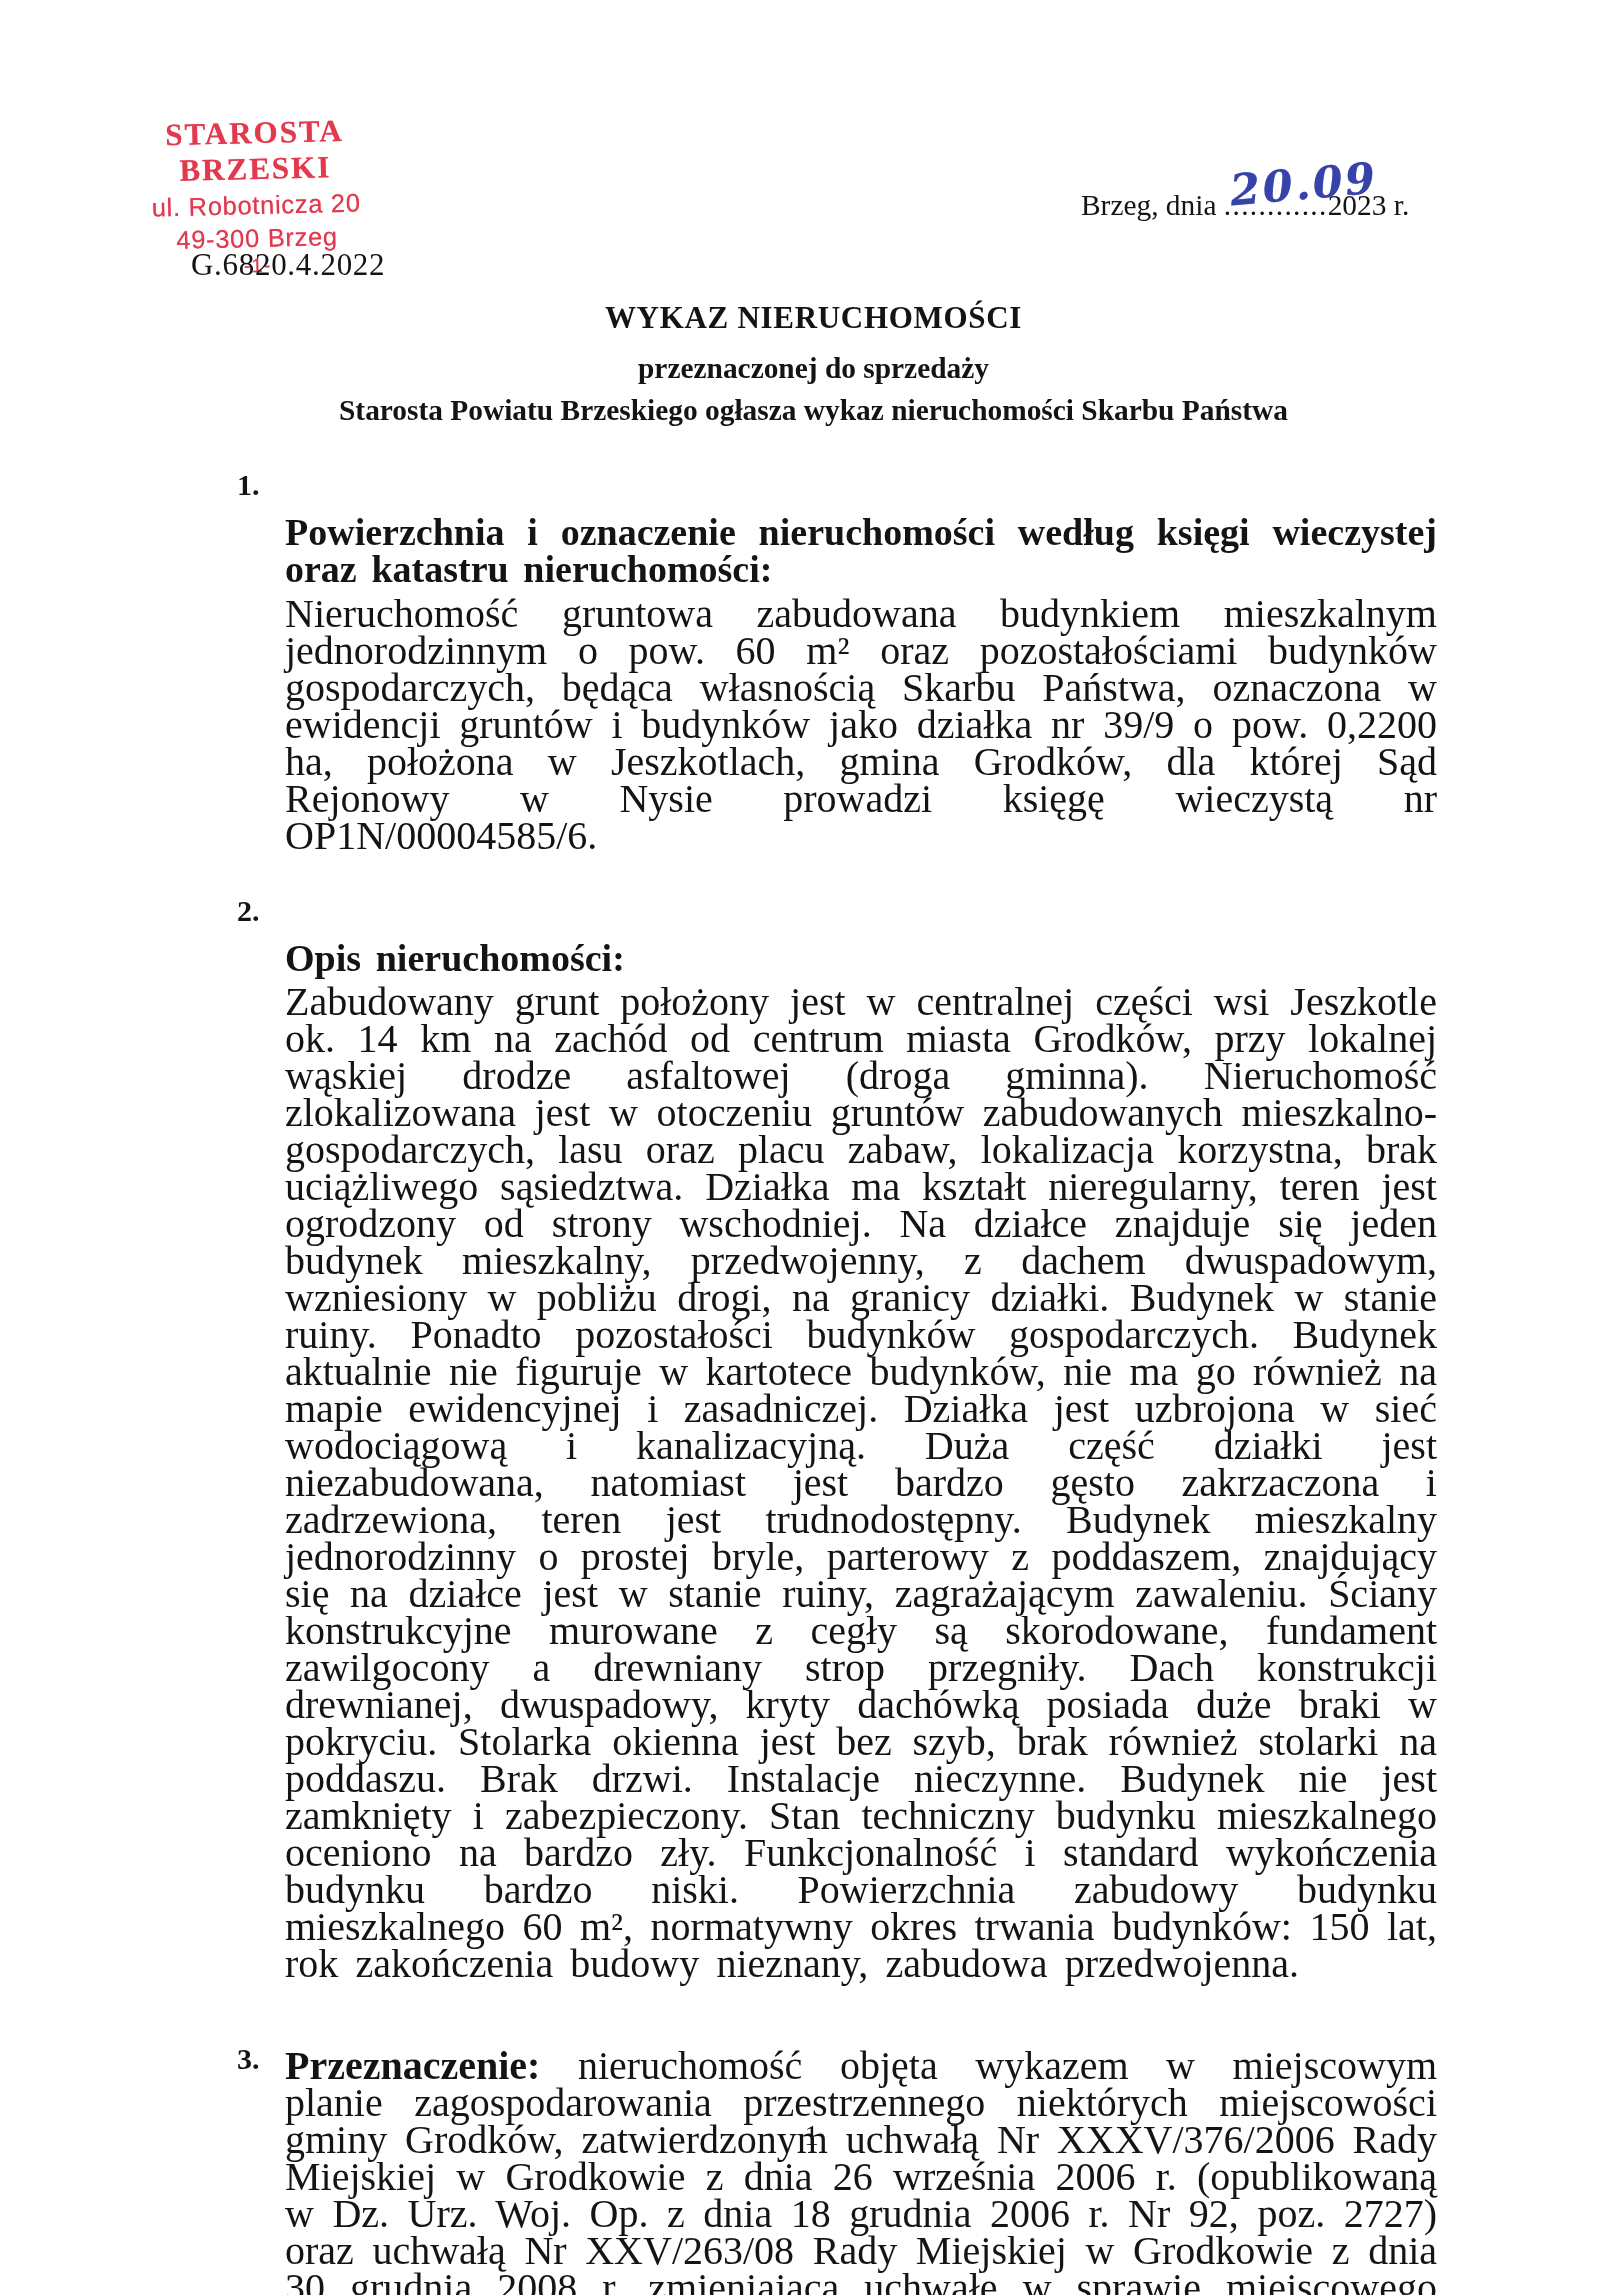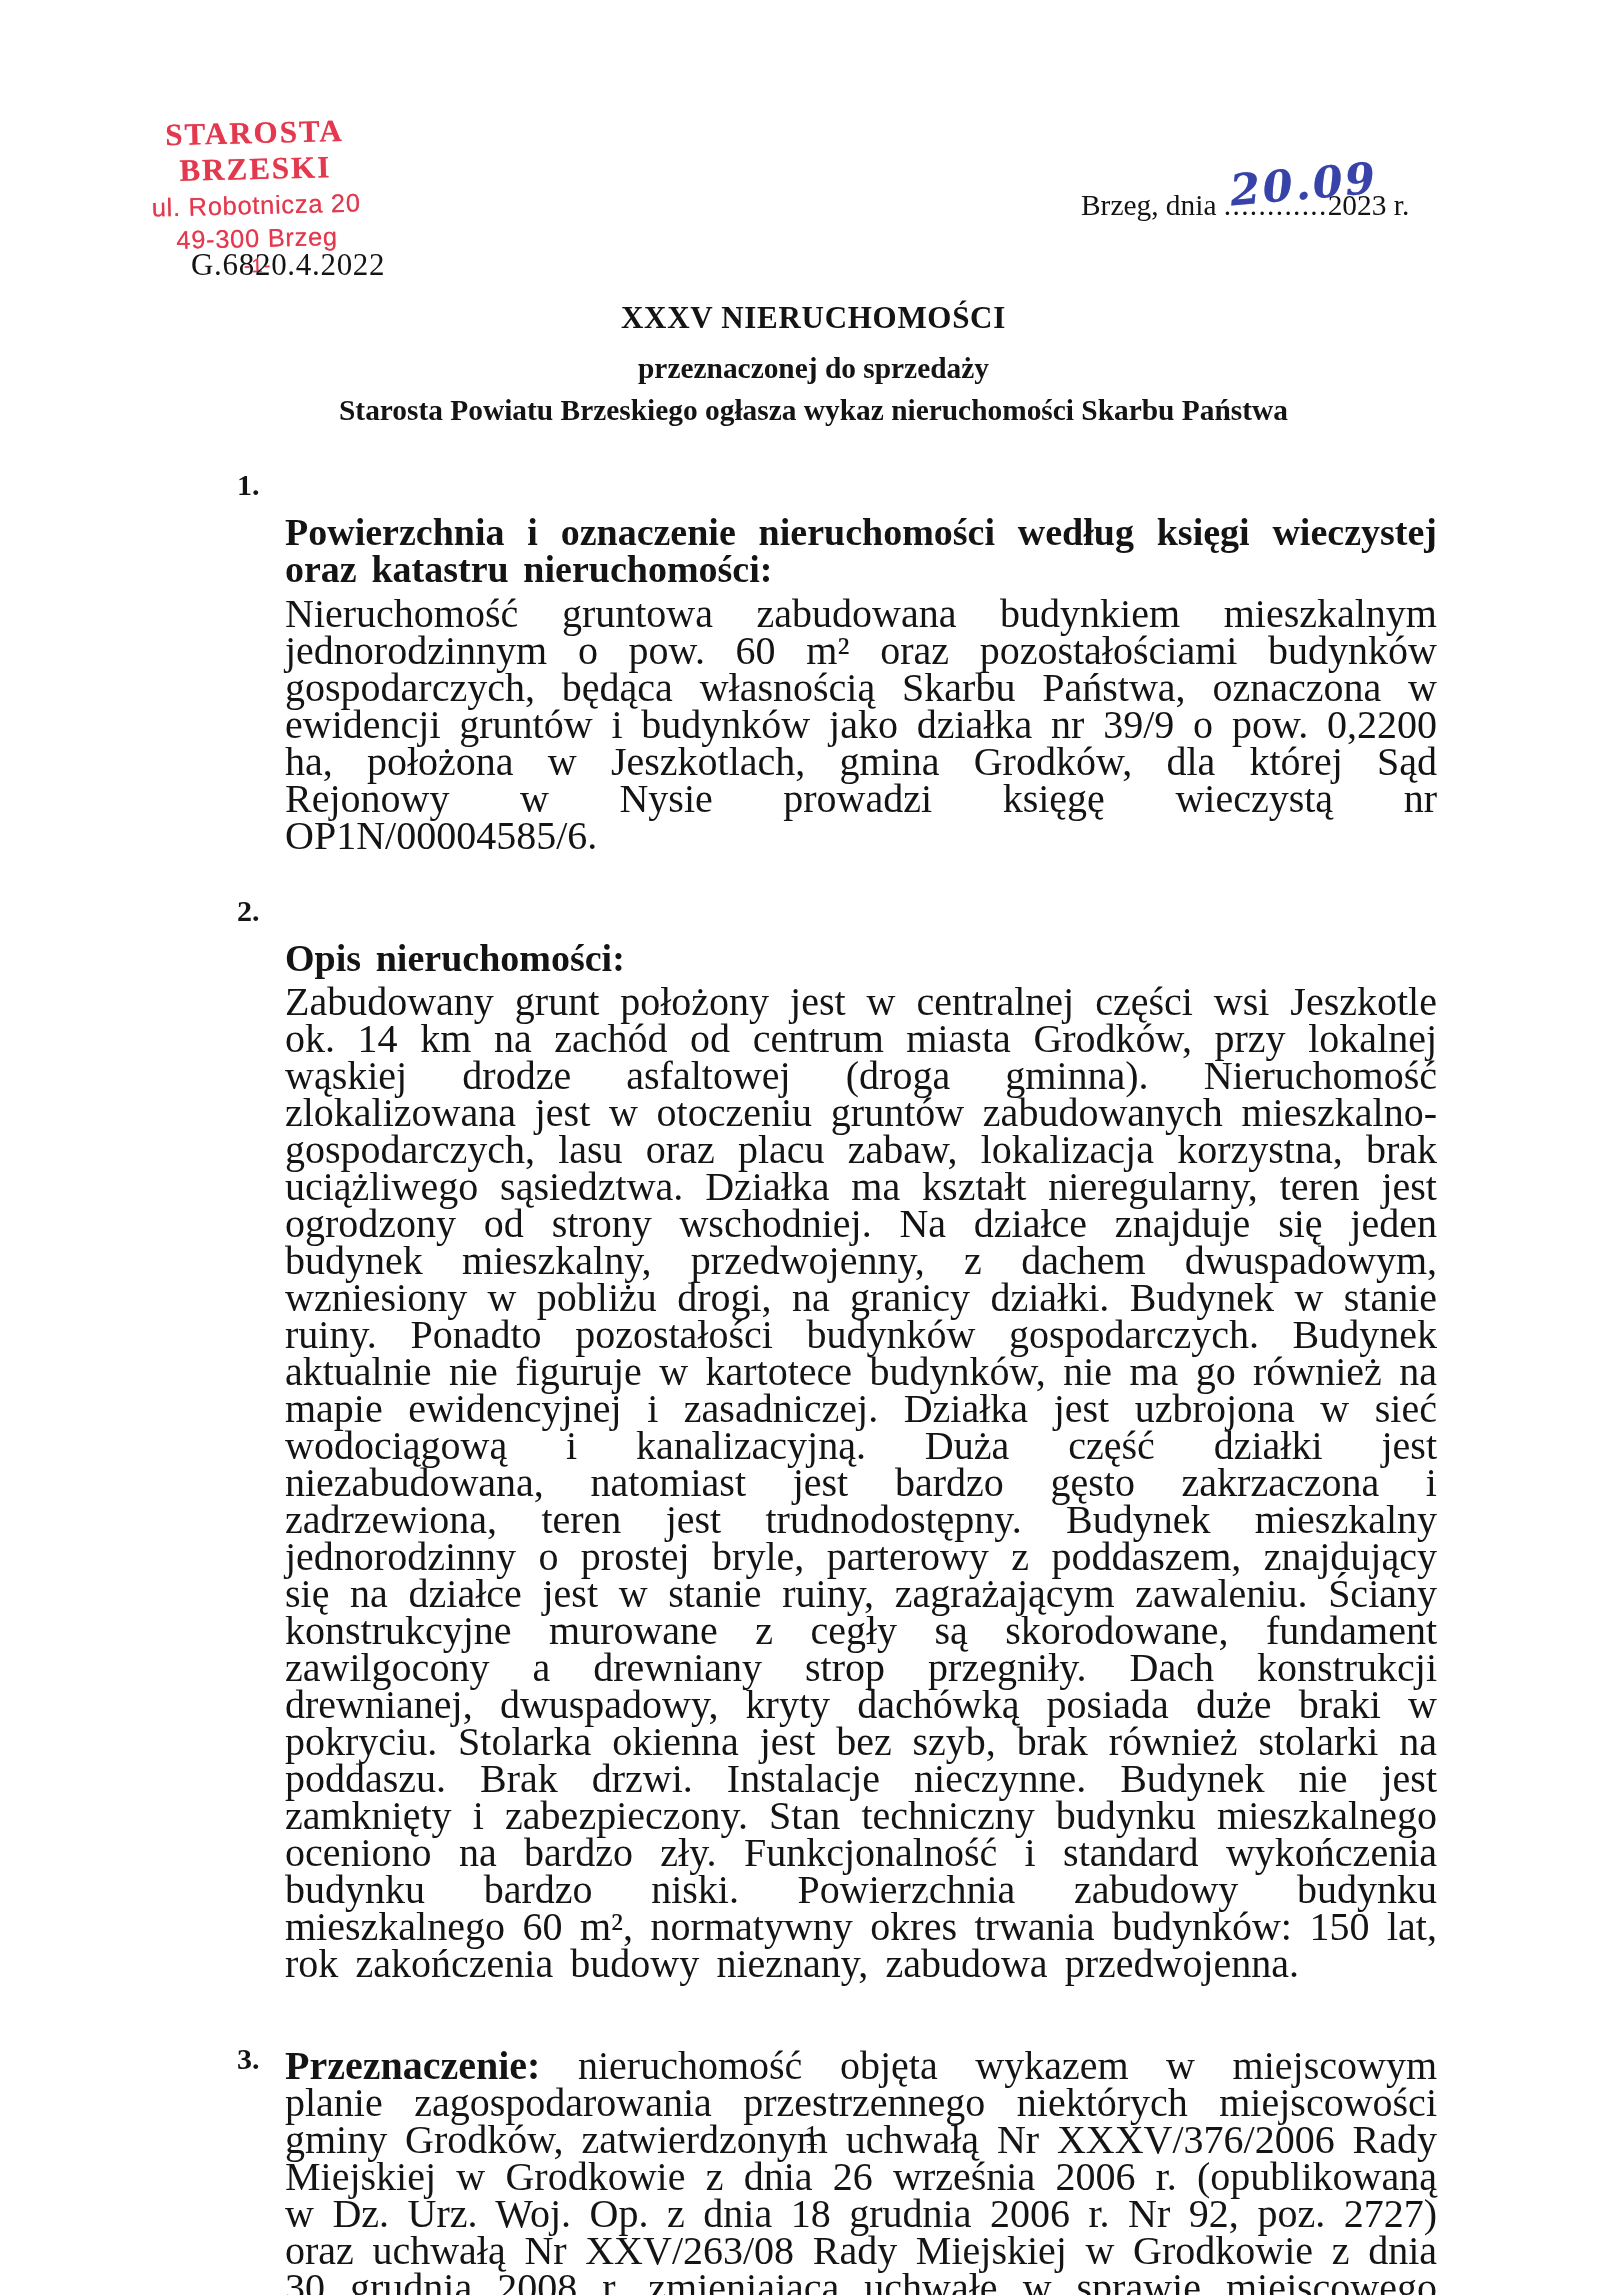--- a/index.html
+++ b/index.html
@@ -114,21 +114,21 @@
   </div>
 
   <div class="date-line">
     <span>Brzeg, dnia</span>
     <span class="date-dots-wrap"><span class="handwriting">20.09</span><span class="dots">............</span></span><span>2023 r.</span>
   </div>
 
   <div class="case-number">G.6820.4.2022</div>
 
   <div class="title-block">
-    <div class="title-main">XXXV NIERUCHOMOŚCI</div>
+    <div class="title-main">WYKAZ NIERUCHOMOŚCI</div>
     <div class="title-sub">przeznaczonej do sprzedaży</div>
     <div class="title-sub">Starosta Powiatu Brzeskiego ogłasza wykaz nieruchomości Skarbu Państwa</div>
   </div>
 
   <div class="sections">
 
     <div class="section">
       <div class="sec-num">1.</div>
       <div class="sec-content">
         <div class="sec-heading">Powierzchnia i oznaczenie nieruchomości według księgi wieczystej oraz katastru nieruchomości:</div>

